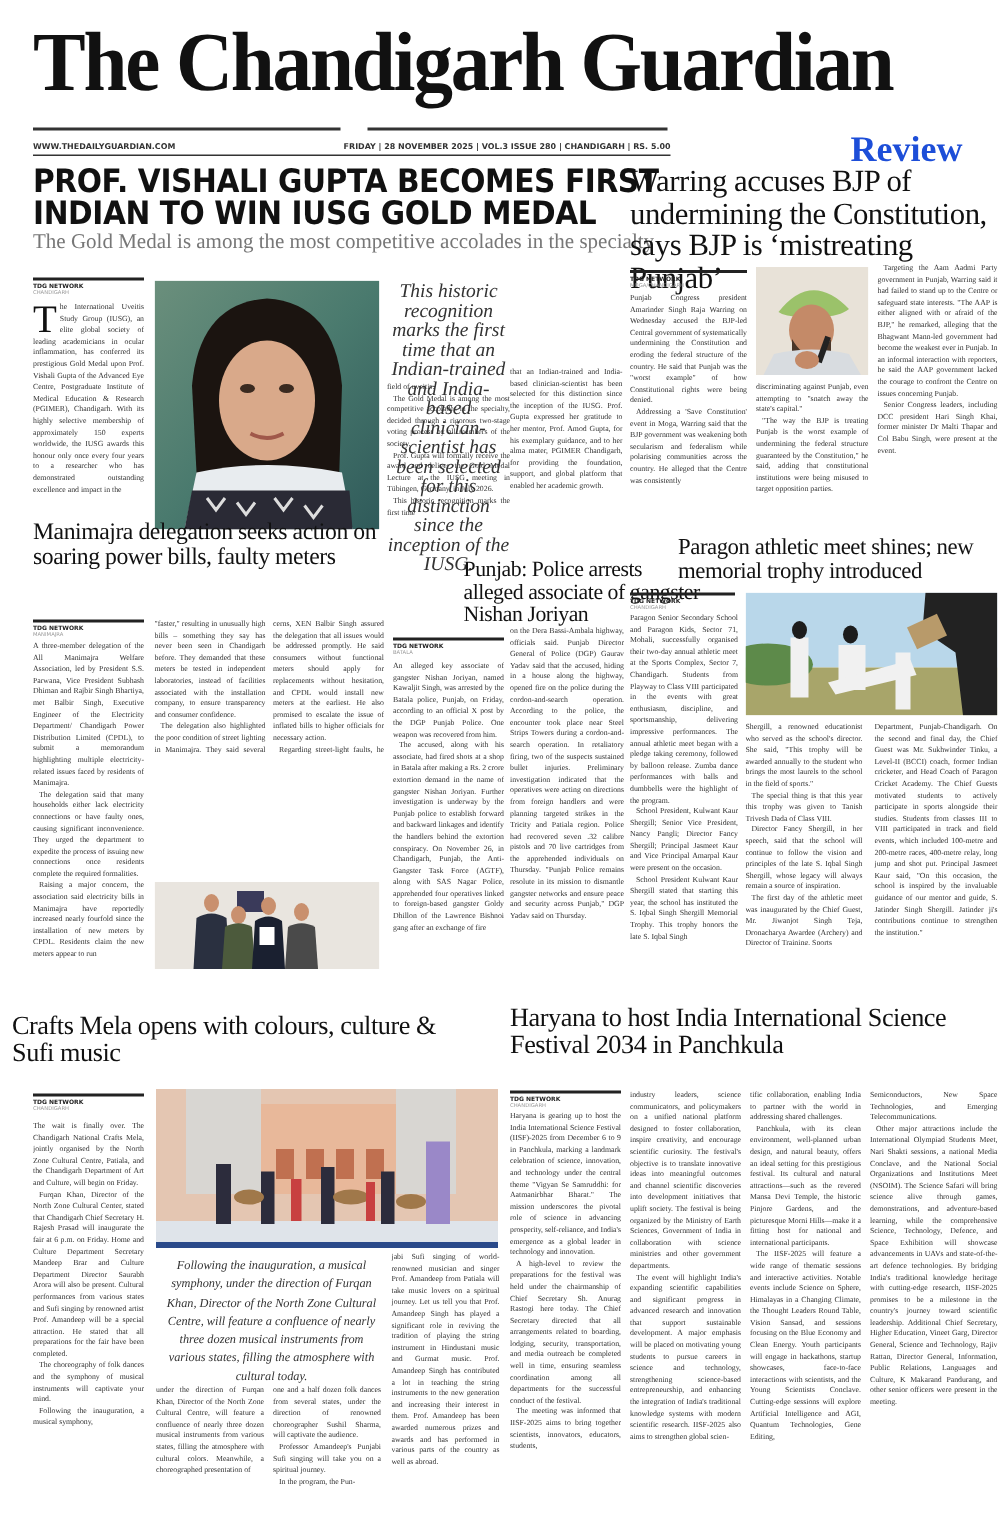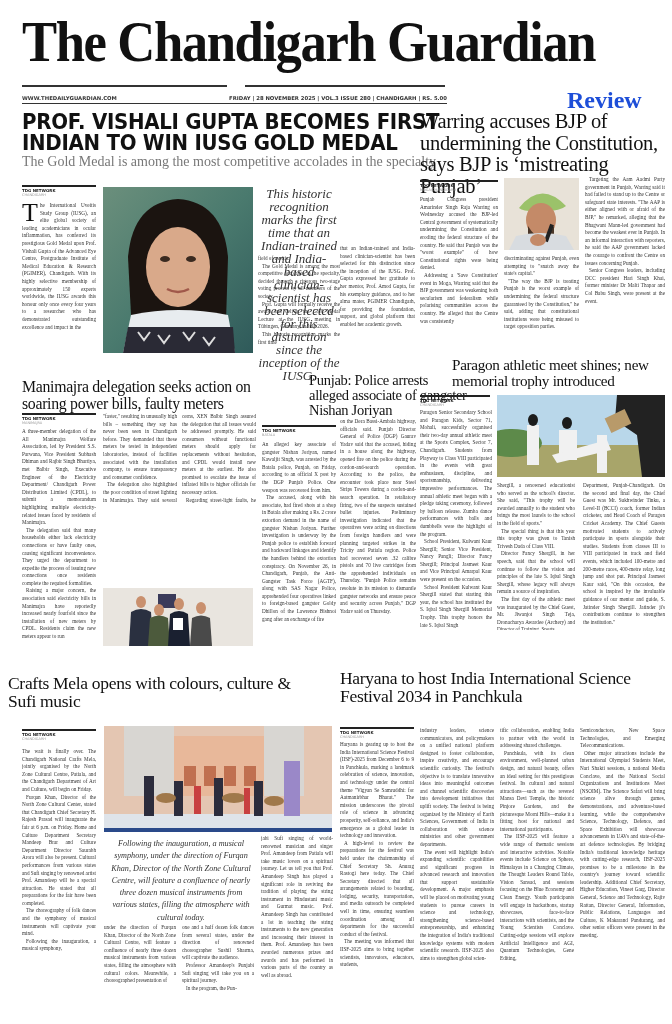--- a/index.html
+++ b/index.html
@@ -101,21 +101,21 @@
 </div>
 <div class="abs body" style="left:504px;top:255px;width:75px;height:100px;">
   <p style="text-indent:0">discriminating against Punjab, even attempting to "snatch away the state's capital."</p>
   <p>"The way the BJP is treating Punjab is the worst example of undermining the federal structure guaranteed by the Constitution," he said, adding that constitutional institutions were being misused to target opposition parties.</p>
 </div>
 <div class="abs body" style="left:585px;top:176px;width:80px;height:180px;">
   <p>Targeting the Aam Aadmi Party government in Punjab, Warring said it had failed to stand up to the Centre or safeguard state interests. "The AAP is either aligned with or afraid of the BJP," he remarked, alleging that the Bhagwant Mann-led government had become the weakest ever in Punjab. In an informal interaction with reporters, he said the AAP government lacked the courage to confront the Centre on issues concerning Punjab.</p>
   <p>Senior Congress leaders, including DCC president Hari Singh Khai, former minister Dr Malti Thapar and Col Babu Singh, were present at the event.</p>
 </div>
 
-<div class="abs hl" style="left:22px;top:379px;width:240px;font-size:15.8px;">Manimajra delegation seeks action on soaring power bills, faulty meters</div>
+<div class="abs hl" style="left:22px;top:347px;width:240px;font-size:15.8px;">Manimajra delegation seeks action on soaring power bills, faulty meters</div>
 <div class="abs byline" style="left:22px;top:413px;width:74px;">
   <span class="net">TDG NETWORK</span>
   <span class="loc">MANIMAJRA</span>
 </div>
 <div class="abs body" style="left:22px;top:428px;width:74px;height:218px;">
   <p style="text-indent:0">A three-member delegation of the All Manimajra Welfare Association, led by President S.S. Parwana, Vice President Subhash Dhiman and Rajbir Singh Bhartiya, met Balbir Singh, Executive Engineer of the Electricity Department/ Chandigarh Power Distribution Limited (CPDL), to submit a memorandum highlighting multiple electricity-related issues faced by residents of Manimajra.</p>
   <p>The delegation said that many households either lack electricity connections or have faulty ones, causing significant inconvenience. They urged the department to expedite the process of issuing new connections once residents complete the required formalities.</p>
   <p>Raising a major concern, the association said electricity bills in Manimajra have reportedly increased nearly fourfold since the installation of new meters by CPDL. Residents claim the new meters appear to run</p>
 </div>
 <div class="abs body" style="left:103px;top:413px;width:74px;height:90px;">

